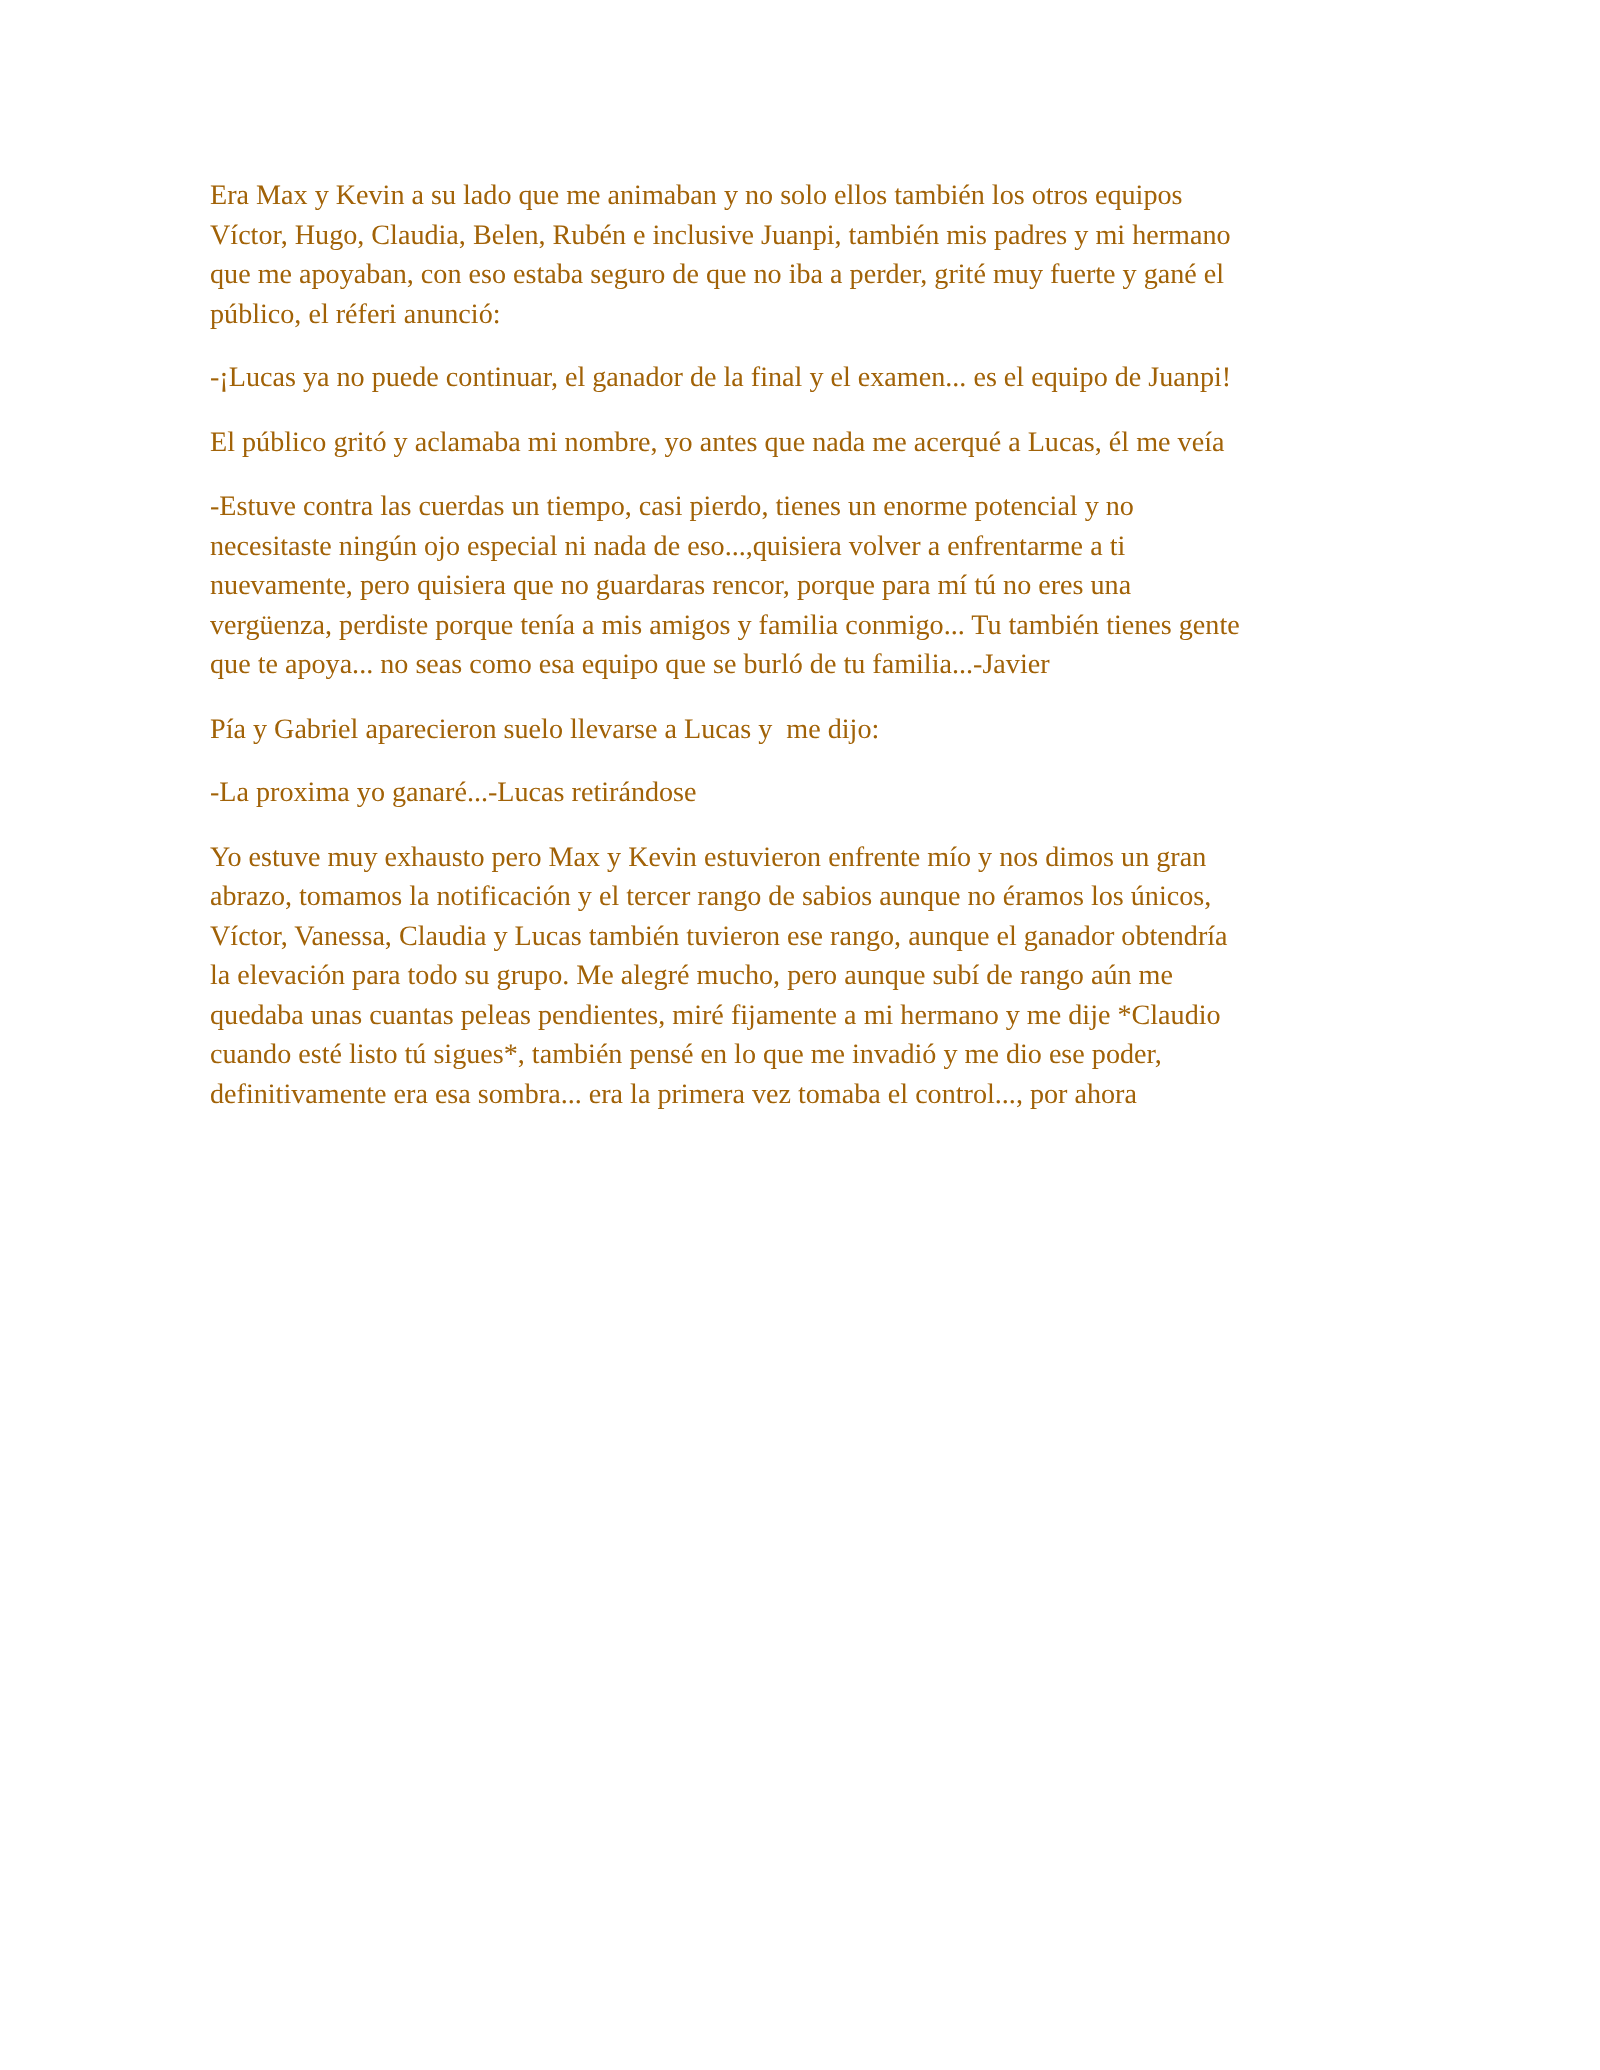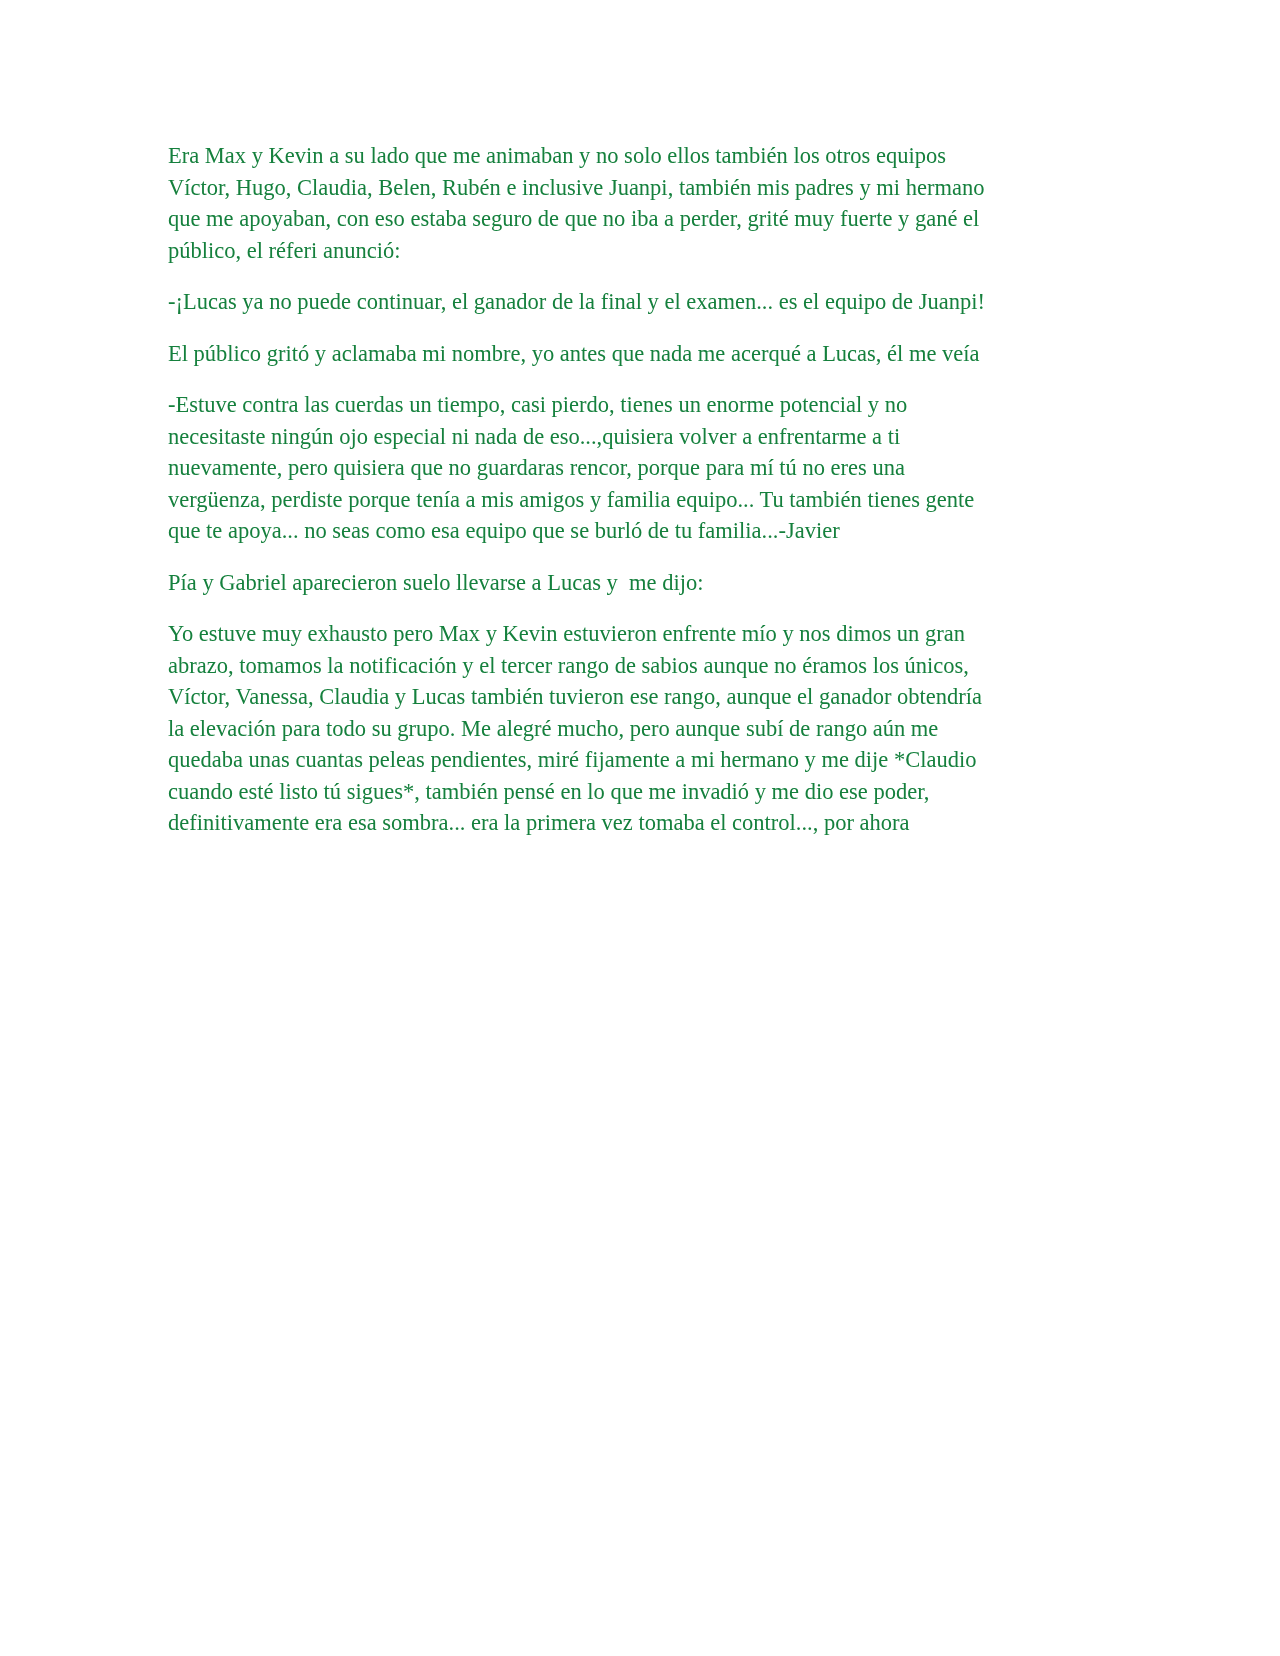--- a/index.html
+++ b/index.html
@@ -5,21 +5,21 @@
   html, body { margin: 0; padding: 0; background: #ffffff; }
   body { width: 1280px; height: 1656px; position: relative; overflow: hidden; }
   .page {
     position: absolute;
     left: 168px;
     top: 140px;
     width: 900px;
     font-family: "Liberation Serif", "DejaVu Serif", serif;
     font-size: 22.5px;
     line-height: 31.5px;
-    color: #15803d;
+    color: #a16207;
   }
   .line { white-space: pre; display: block; }
   .para { margin: 0 0 20px 0; }
 </style>
 </head>
 <body>
 
 <div class="page">
   <p class="para">
     <span class="line">Era Max y Kevin a su lado que me animaban y no solo ellos también los otros equipos</span>
@@ -30,25 +30,28 @@
   <p class="para">
     <span class="line">-¡Lucas ya no puede continuar, el ganador de la final y el examen... es el equipo de Juanpi!</span>
   </p>
   <p class="para">
     <span class="line">El público gritó y aclamaba mi nombre, yo antes que nada me acerqué a Lucas, él me veía</span>
   </p>
   <p class="para">
     <span class="line">-Estuve contra las cuerdas un tiempo, casi pierdo, tienes un enorme potencial y no</span>
     <span class="line">necesitaste ningún ojo especial ni nada de eso...,quisiera volver a enfrentarme a ti</span>
     <span class="line">nuevamente, pero quisiera que no guardaras rencor, porque para mí tú no eres una</span>
-    <span class="line">vergüenza, perdiste porque tenía a mis amigos y familia equipo... Tu también tienes gente</span>
+    <span class="line">vergüenza, perdiste porque tenía a mis amigos y familia conmigo... Tu también tienes gente</span>
     <span class="line">que te apoya... no seas como esa equipo que se burló de tu familia...-Javier</span>
   </p>
   <p class="para">
     <span class="line">Pía y Gabriel aparecieron suelo llevarse a Lucas y  me dijo:</span>
+  </p>
+  <p class="para">
+    <span class="line">-La proxima yo ganaré...-Lucas retirándose</span>
   </p>
   <p class="para">
     <span class="line">Yo estuve muy exhausto pero Max y Kevin estuvieron enfrente mío y nos dimos un gran</span>
     <span class="line">abrazo, tomamos la notificación y el tercer rango de sabios aunque no éramos los únicos,</span>
     <span class="line">Víctor, Vanessa, Claudia y Lucas también tuvieron ese rango, aunque el ganador obtendría</span>
     <span class="line">la elevación para todo su grupo. Me alegré mucho, pero aunque subí de rango aún me</span>
     <span class="line">quedaba unas cuantas peleas pendientes, miré fijamente a mi hermano y me dije *Claudio</span>
     <span class="line">cuando esté listo tú sigues*, también pensé en lo que me invadió y me dio ese poder,</span>
     <span class="line">definitivamente era esa sombra... era la primera vez tomaba el control..., por ahora</span>
   </p>

